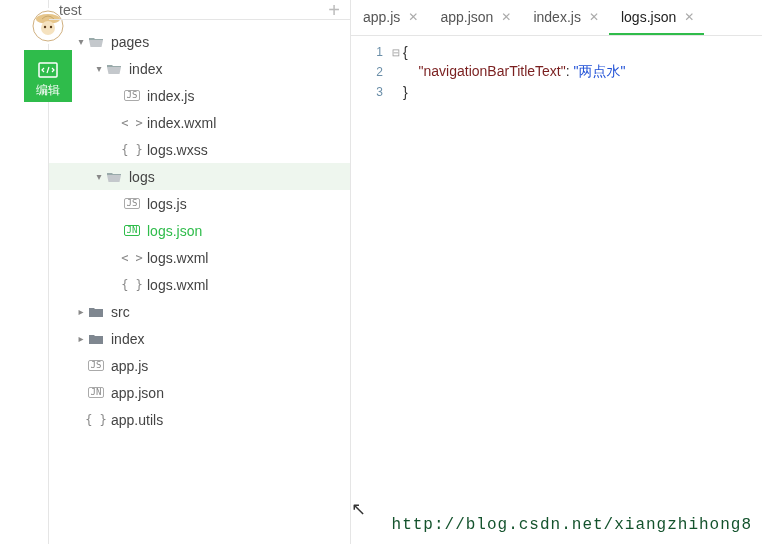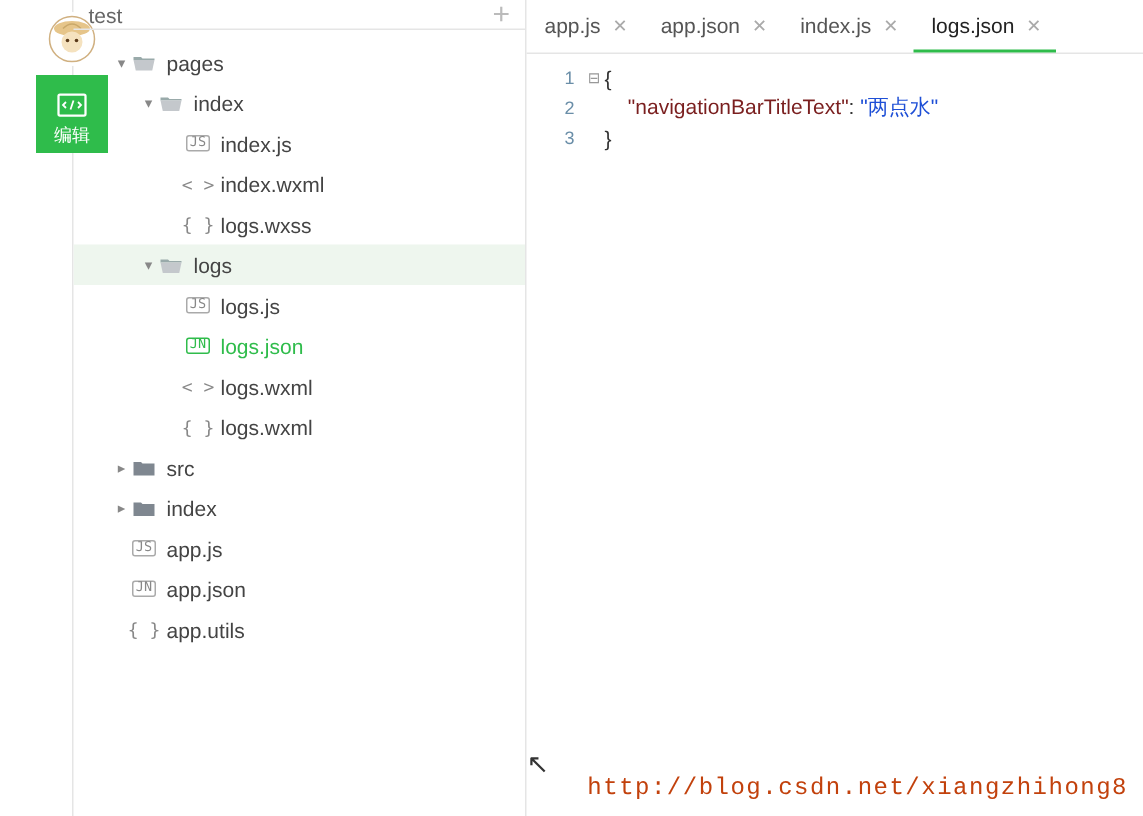--- a/index.html
+++ b/index.html
@@ -39,21 +39,21 @@
   .tab { display: flex; align-items: center; padding: 0 10px 0 12px; gap: 8px; font-size: 14px; color: #555; cursor: pointer; border-bottom: 2px solid transparent; }
   .tab.active { border-bottom-color: #2fbc4b; color: #222; }
   .tab-close { color: #aaa; font-size: 12px; cursor: pointer; }
   .code { position: relative; flex: 1; font-family: Consolas, "Courier New", monospace; font-size: 14px; padding-top: 6px; }
   .line { display: flex; height: 20px; align-items: center; }
   .gutter { width: 38px; text-align: right; padding-right: 6px; color: #6a8ea8; font-size: 12px; }
   .fold { width: 14px; color: #999; font-size: 10px; text-align: center; }
   .code-text { white-space: pre; color: #333; }
   .tok-key { color: #7a1f1f; }
   .tok-str { color: #1e4fd6; }
-  .watermark { position: absolute; right: 10px; bottom: 10px; color: #c2410c; font-size: 16px; font-family: "Courier New", monospace; letter-spacing: 1px; pointer-events:none; }
+  .watermark { position: absolute; right: 10px; bottom: 10px; color: #14532d; font-size: 16px; font-family: "Courier New", monospace; letter-spacing: 1px; pointer-events:none; }
   .cursor-icon { position: absolute; left: 0px; bottom: 24px; color: #333; font-size: 18px; pointer-events:none; }
 
   
   .ft { font-size: 9px; border: 1px solid #aaa; border-radius: 2px; padding: 0 2px; color: #888; line-height: 1.1; font-family: Consolas, monospace; }
   .ft.sel { border-color: #2fbc4b; color: #2fbc4b; }
   .ft-brace, .ft-angle { font-size: 12px; color: #888; font-family: Consolas, monospace; }
 </style>
 </head>
 <body>
 

